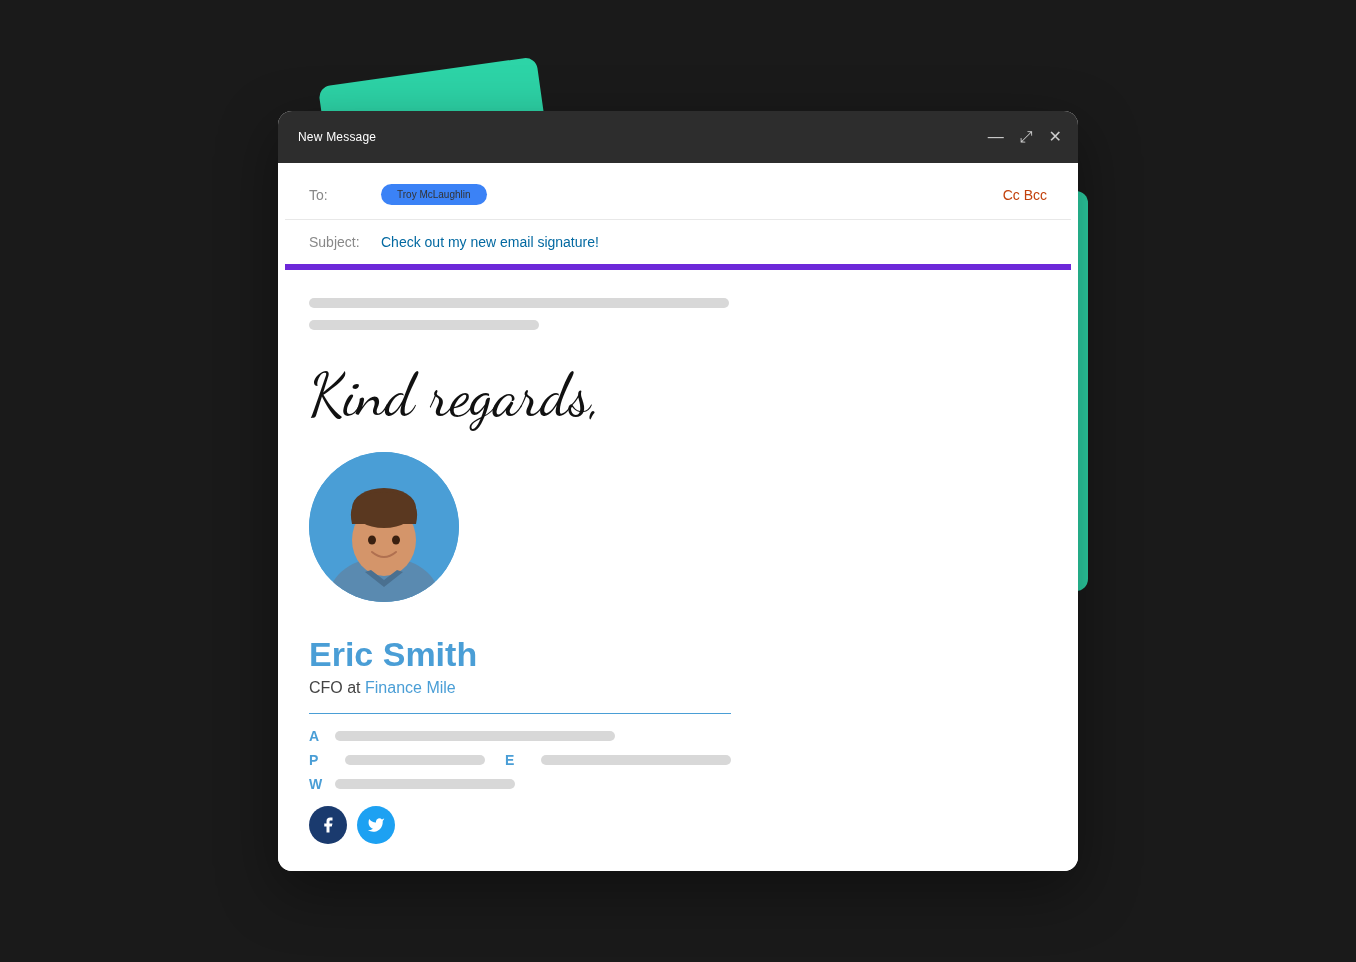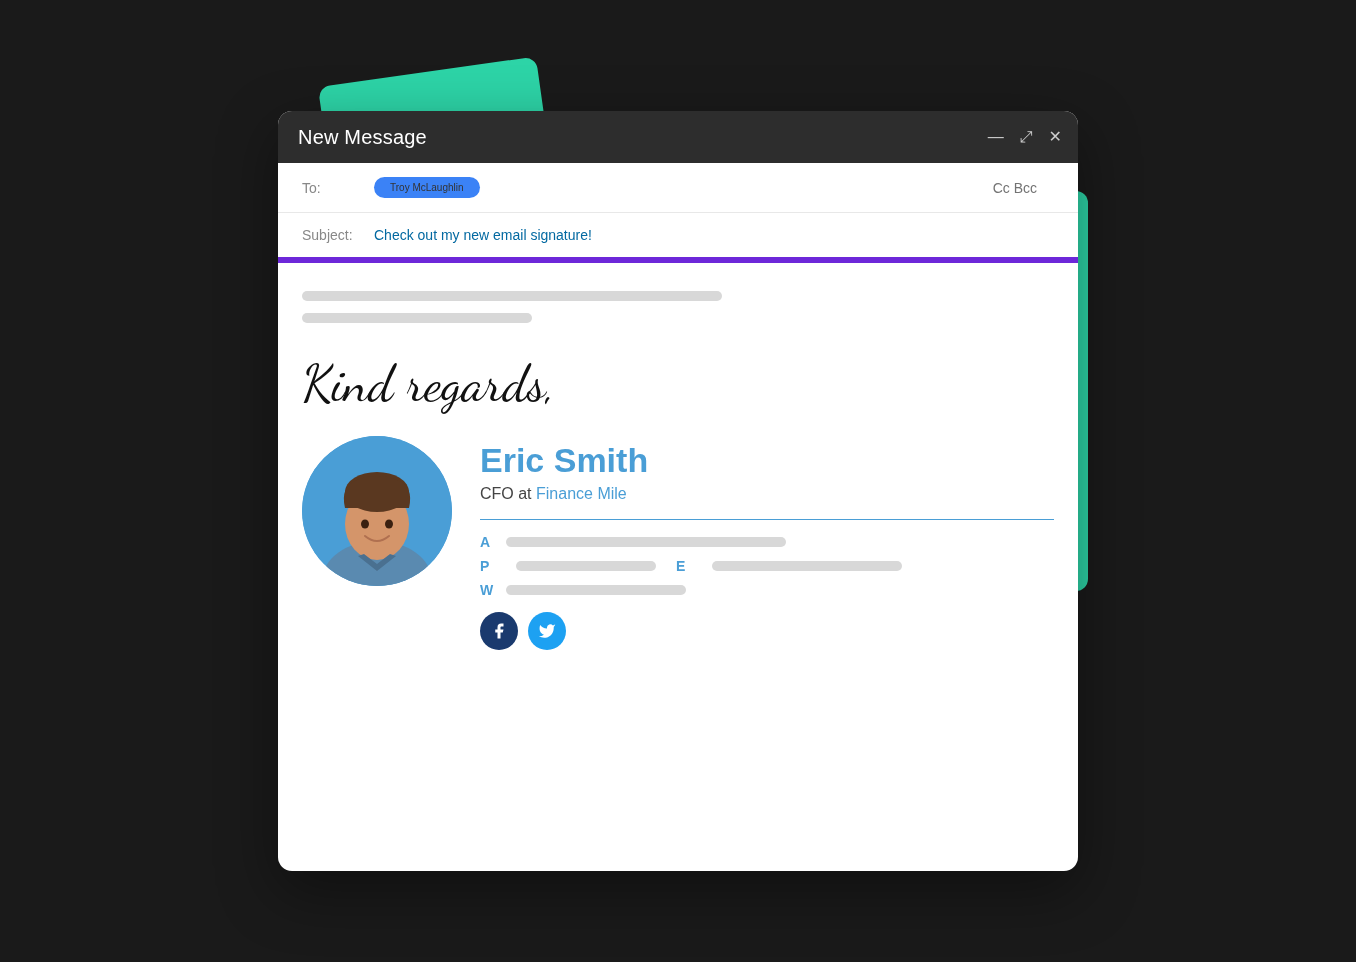--- a/index.html
+++ b/index.html
@@ -63,21 +63,21 @@
       background: #2d2d2d;
       height: 52px;
       display: flex;
       align-items: center;
       padding: 0 20px;
       position: relative;
     }
 
     .titlebar-title {
       color: #ffffff;
-      font-size: 20px;
+      font-size: 12px;
       font-weight: 500;
       letter-spacing: 0.2px;
     }
 
     .titlebar-controls {
       position: absolute;
       right: 16px;
       top: 50%;
       transform: translateY(-50%);
       display: flex;
@@ -89,21 +89,21 @@
       color: #ccc;
       font-size: 16px;
       cursor: pointer;
       line-height: 1;
       user-select: none;
     }
 
     
     .email-body {
       background: #fff;
-      padding: 0;
+      padding: 7px;
     }
 
     
     .email-to-row {
       display: flex;
       align-items: center;
       padding: 14px 24px;
       border-bottom: 1px solid #e8e8e8;
       position: relative;
     }
@@ -119,22 +119,22 @@
       background: #3b82f6;
       border-radius: 20px;
       padding: 5px 16px;
       font-size: 10px;
       color: #333;
       font-weight: 400;
     }
 
     .cc-bcc {
       position: absolute;
-      right: 41px;
-      color: #737373;
+      right: 24px;
+      color: #c2410c;
       font-size: 14px;
       cursor: pointer;
     }
 
     
     .email-subject-row {
       display: flex;
       align-items: center;
       padding: 14px 24px;
       border-bottom: 6px solid #6d28d9;
@@ -161,31 +161,32 @@
     .text-line-long { width: 420px; }
     .text-line-medium { width: 230px; }
 
     
     .signature-section {
       padding: 0 24px 24px 24px;
     }
 
     .kind-regards {
       font-family: 'Dancing Script', 'Brush Script MT', cursive;
-      font-size: 52px;
+      font-size: 60px;
       color: #111;
       margin-bottom: 24px;
       line-height: 1.1;
       font-weight: 400;
     }
 
     .sig-card {
       display: flex;
       align-items: flex-start;
       gap: 28px;
+      flex-direction: column;
     }
 
     
     .avatar-wrapper {
       width: 150px;
       height: 150px;
       border-radius: 50%;
       background: #4a9ed6;
       overflow: hidden;
       flex-shrink: 0;

